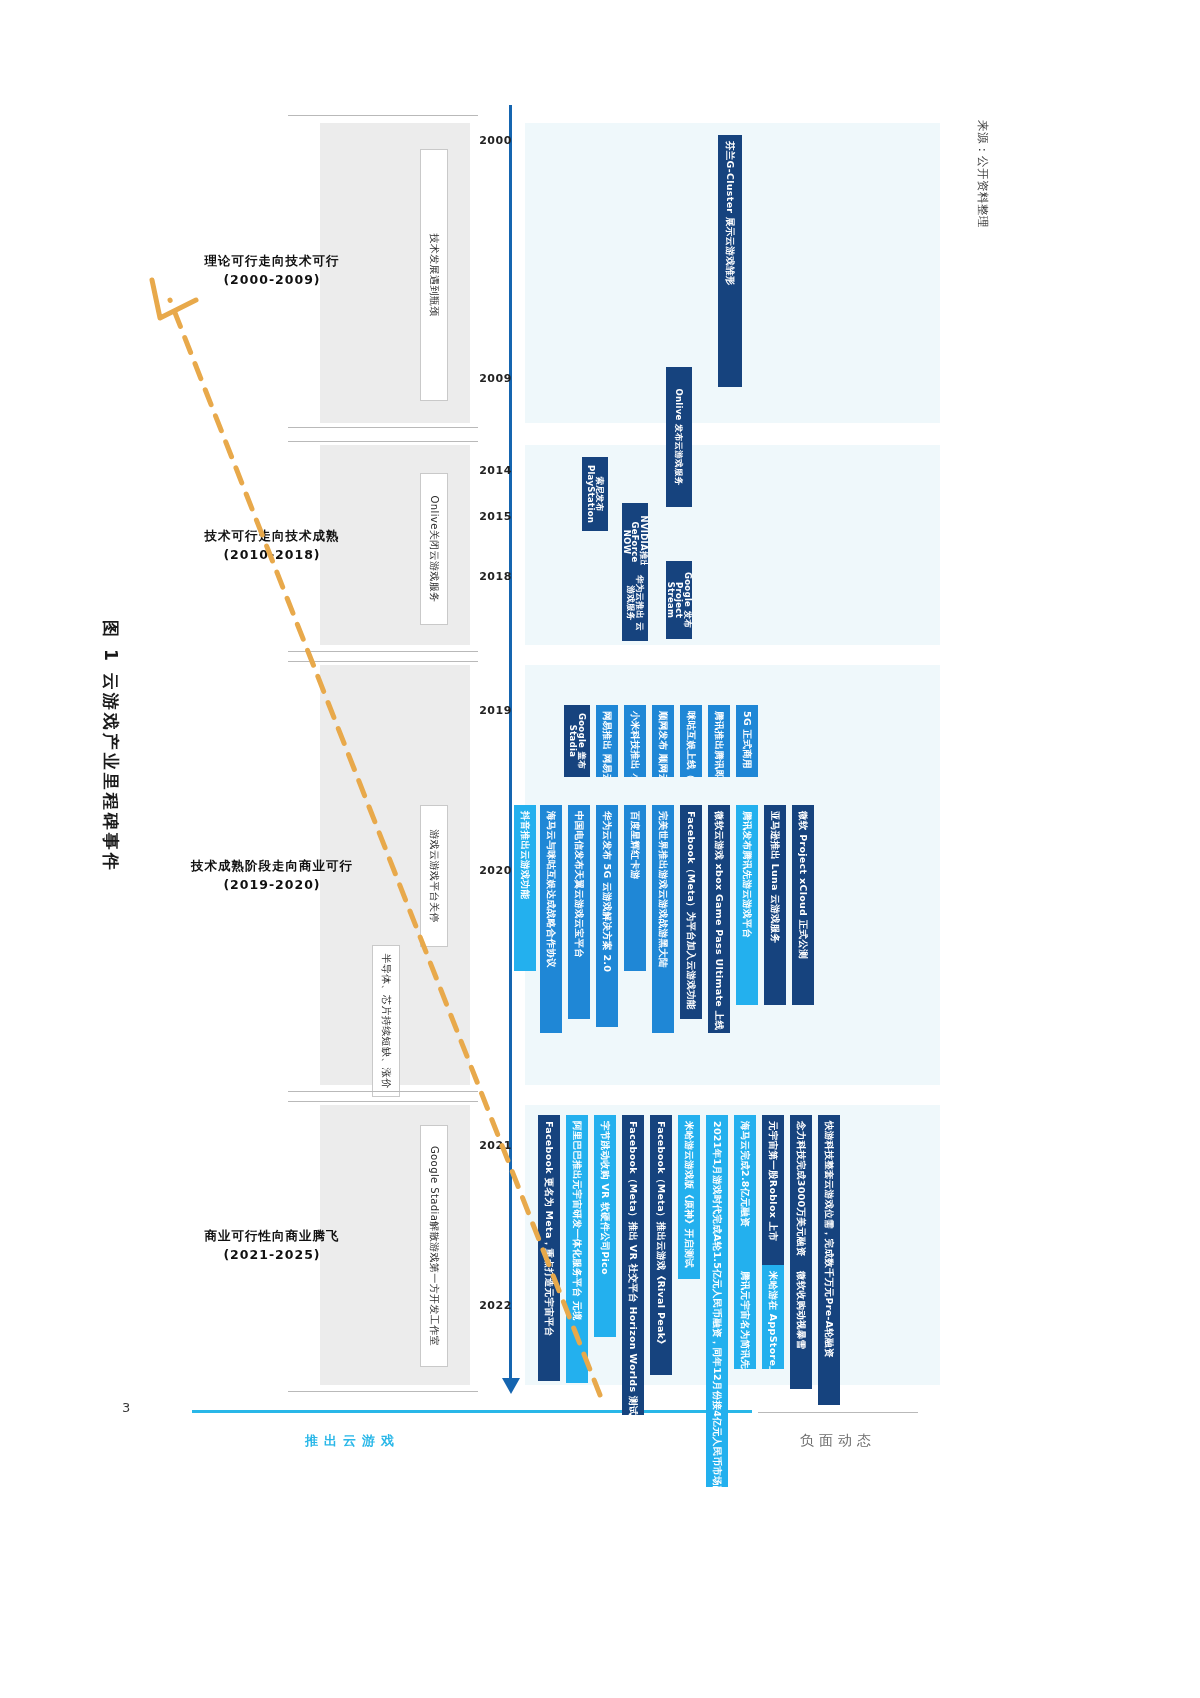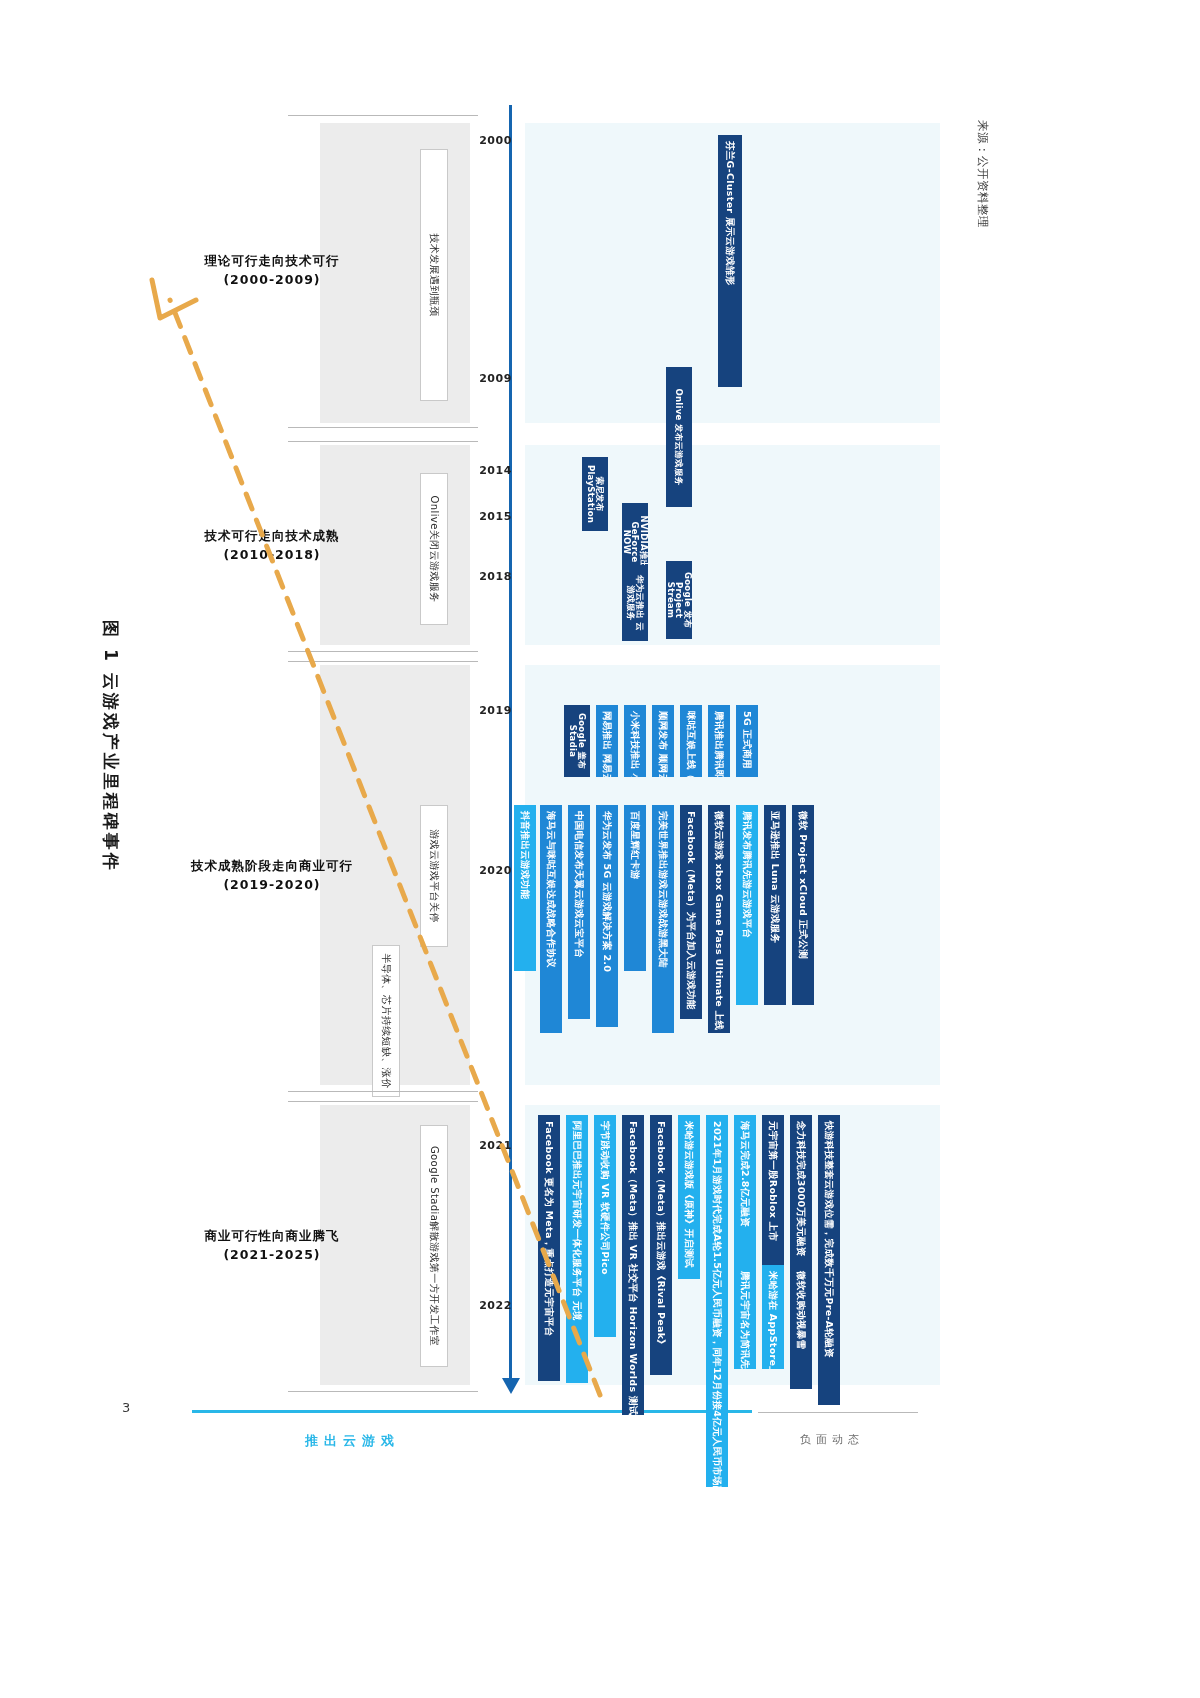--- a/index.html
+++ b/index.html
@@ -52,21 +52,21 @@
            font-size:10px;color:#2a2a2a;letter-spacing:.4px;white-space:nowrap;}
 
   
   .sep{position:absolute;background:#b9b9b9;}
   .phase{position:absolute;text-align:center;font-size:12.5px;font-weight:bold;color:#111;
          letter-spacing:1px;line-height:1.5;white-space:nowrap;}
 
   
   .cat-line{position:absolute;height:3px;background:#29b7e8;}
   .cat-pos{position:absolute;font-size:13px;font-weight:bold;color:#29b7e8;letter-spacing:6px;white-space:nowrap;}
-  .cat-neg{position:absolute;font-size:11px;color:#6d6d6d;letter-spacing:5px;white-space:nowrap;font-family:Liberation Mono, monospace;}
+  .cat-neg{position:absolute;font-size:14px;color:#6d6d6d;letter-spacing:5px;white-space:nowrap;font-family:Liberation Mono, monospace;}
 
   
   .trend{position:absolute;left:0;top:0;pointer-events:none;}
 </style>
 </head>
 <body>
 
 <div id="stage">
 
   <div class="page-num">3</div>

